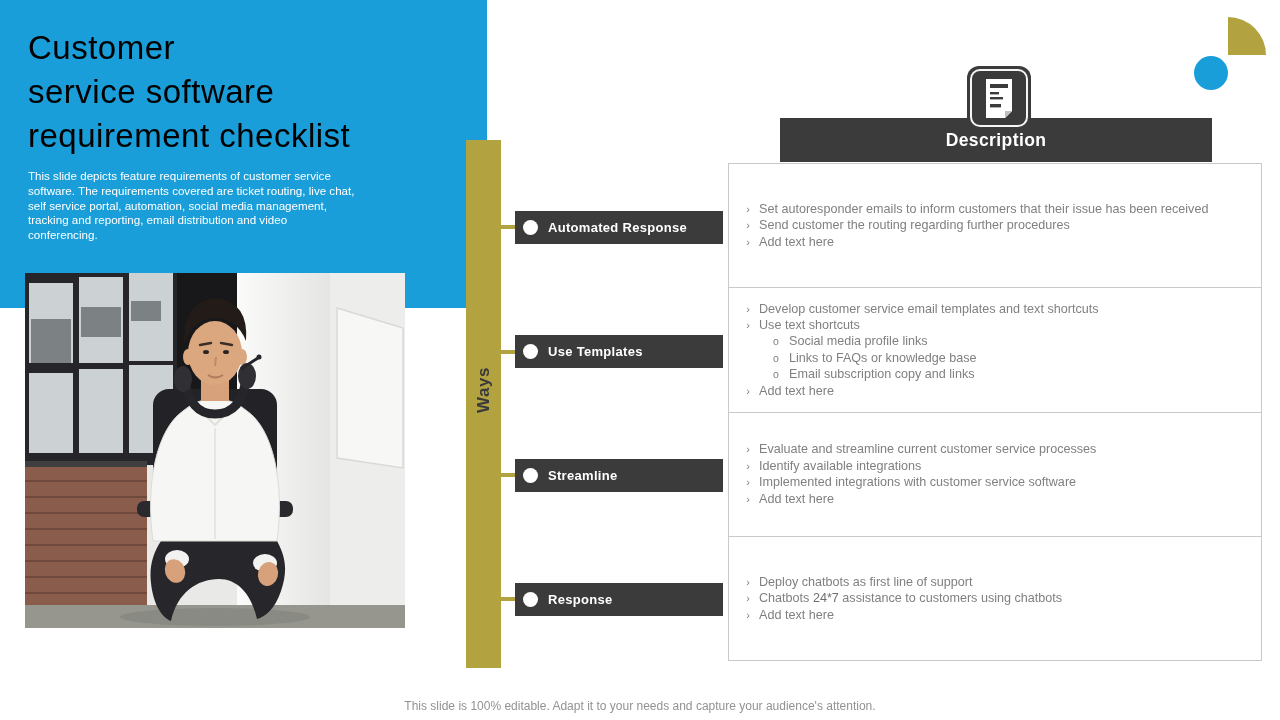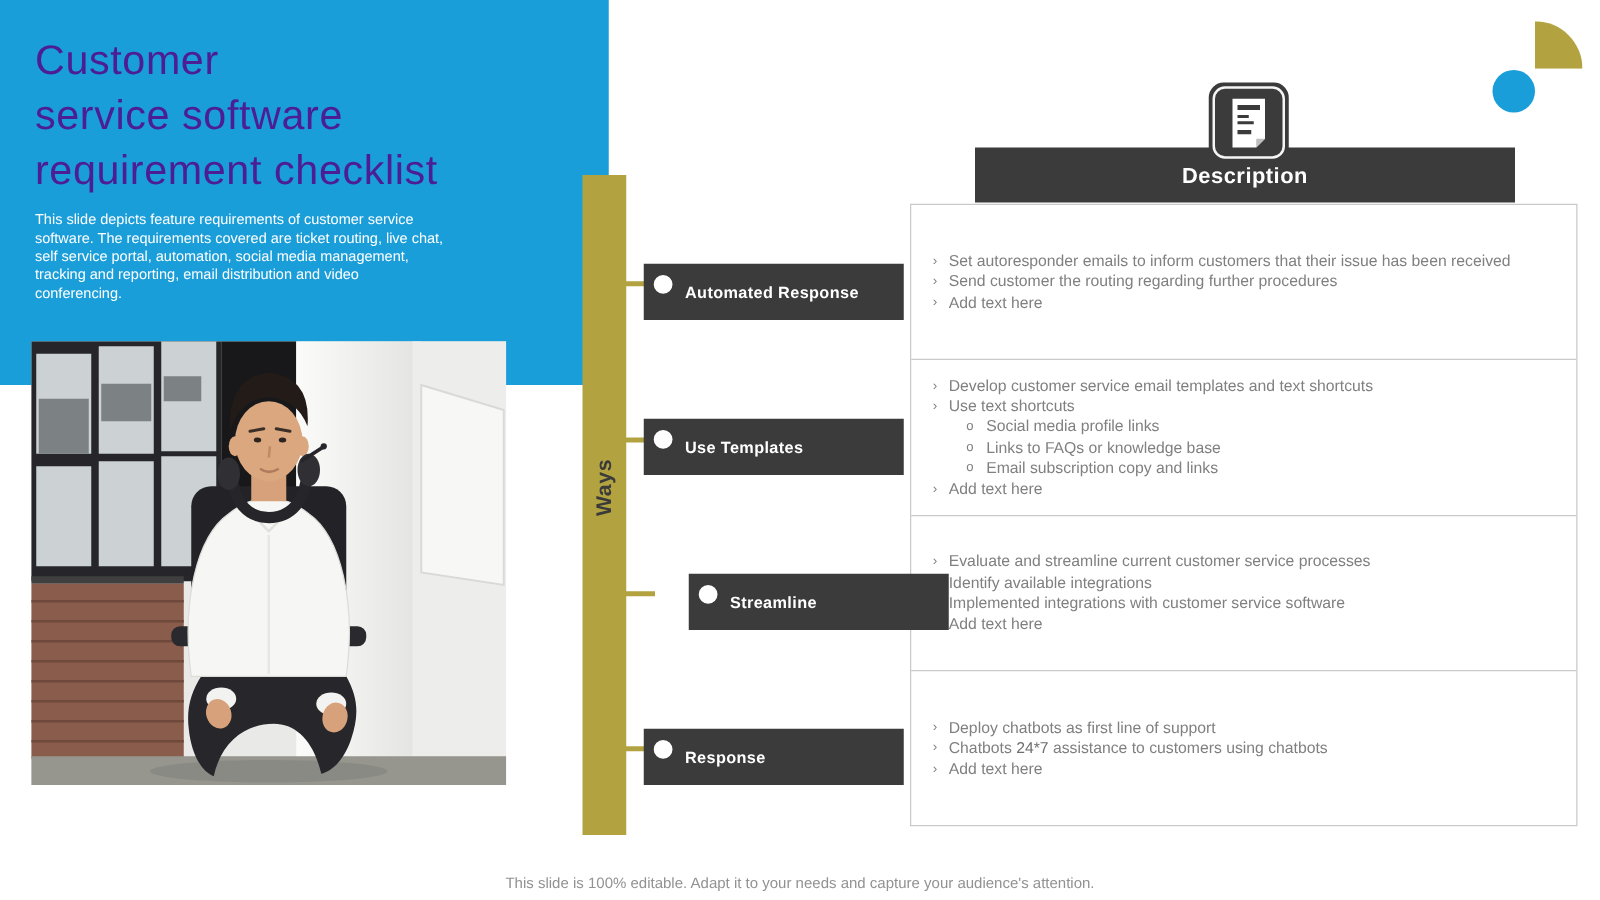--- a/index.html
+++ b/index.html
@@ -3,21 +3,21 @@
 <meta charset="utf-8">
 <style>
   html,body{margin:0;padding:0;}
   body{
     width:1280px;height:720px;position:relative;overflow:hidden;
     background:#ffffff;font-family:"Liberation Sans",sans-serif;
     -webkit-font-smoothing:antialiased;
   }
   
   .blue-panel{position:absolute;left:0;top:0;width:487px;height:308px;background:#1A9ED9;}
-  .slide-title{position:absolute;left:28px;top:26px;width:440px;color:#4c1d95;
+  .slide-title{position:absolute;left:28px;top:26px;width:440px;color:#000000;
     font-size:33px;line-height:44px;font-weight:400;letter-spacing:0.5px;}
   .slide-title span{display:block;}
   .slide-intro{position:absolute;left:28px;top:169px;width:330px;color:#ffffff;
     font-size:11.6px;line-height:14.8px;font-weight:400;}
   
   .photo{position:absolute;left:25px;top:273px;width:380px;height:355px;}
   
   .ways-bar{position:absolute;left:466px;top:140px;width:35px;height:528px;background:#B2A340;}
   .ways-label{position:absolute;left:434px;top:373px;width:100px;height:34px;line-height:34px;
     text-align:center;transform:rotate(-90deg);color:#3A3A3A;font-weight:bold;font-size:17px;letter-spacing:0.5px;}
@@ -37,21 +37,21 @@
     border:1px solid #C9C9C9;background:#ffffff;display:flex;flex-direction:column;box-sizing:border-box;}
   .content-row{flex:1;display:flex;align-items:center;border-top:1px solid #C9C9C9;}
   .content-row:first-child{border-top:none;}
   .content-row ul{list-style:none;margin:0;padding:0 10px 0 8px;}
   .content-row li{display:flex;color:#808080;font-size:12.6px;line-height:16.4px;}
   .bm{width:22px;flex:none;text-align:center;font-size:11px;}
   .sub{margin-left:26px;}
   .sub .bm{width:26px;font-size:10.5px;}
   .bt b{font-weight:normal;color:#6e6e6e;}
   
-  .label-bar{position:absolute;left:515px;width:208px;height:45px;background:#3B3B3B;
+  .label-bar{position:absolute;left:515px;width:208px;height:33px;background:#3B3B3B;
     display:flex;align-items:center;}
   .label-bar .bullet-circle{position:absolute;left:8px;top:9px;width:15px;height:15px;
     border-radius:50%;background:#ffffff;}
   .label-bar span.lbl{margin-left:33px;color:#ffffff;font-weight:bold;font-size:13px;letter-spacing:0.3px;}
   .connector{position:absolute;left:497px;width:27px;height:4px;background:#B2A340;}
   
   .footer-note{position:absolute;left:0;top:699px;width:1280px;text-align:center;
     color:#929292;font-size:12px;}
   .page-num{position:absolute;right:14px;top:732px;color:#3F3F3F;font-weight:bold;font-size:10px;}
 </style>
@@ -263,21 +263,21 @@
 <div class="connector" style="top:597px;"></div>
 
 <div class="label-bar" style="top:211px;">
   <span class="bullet-circle"></span>
   <span class="lbl">Automated Response</span>
 </div>
 <div class="label-bar" style="top:335px;">
   <span class="bullet-circle"></span>
   <span class="lbl">Use Templates</span>
 </div>
-<div class="label-bar" style="top:459px;margin-left:36px;">
+<div class="label-bar" style="top:459px;">
   <span class="bullet-circle"></span>
   <span class="lbl">Streamline</span>
 </div>
 <div class="label-bar" style="top:583px;">
   <span class="bullet-circle"></span>
   <span class="lbl">Response</span>
 </div>
 
 <div class="footer-note">This slide is 100% editable. Adapt it to your needs and capture your audience's attention.</div>
 <div class="page-num">34</div>

